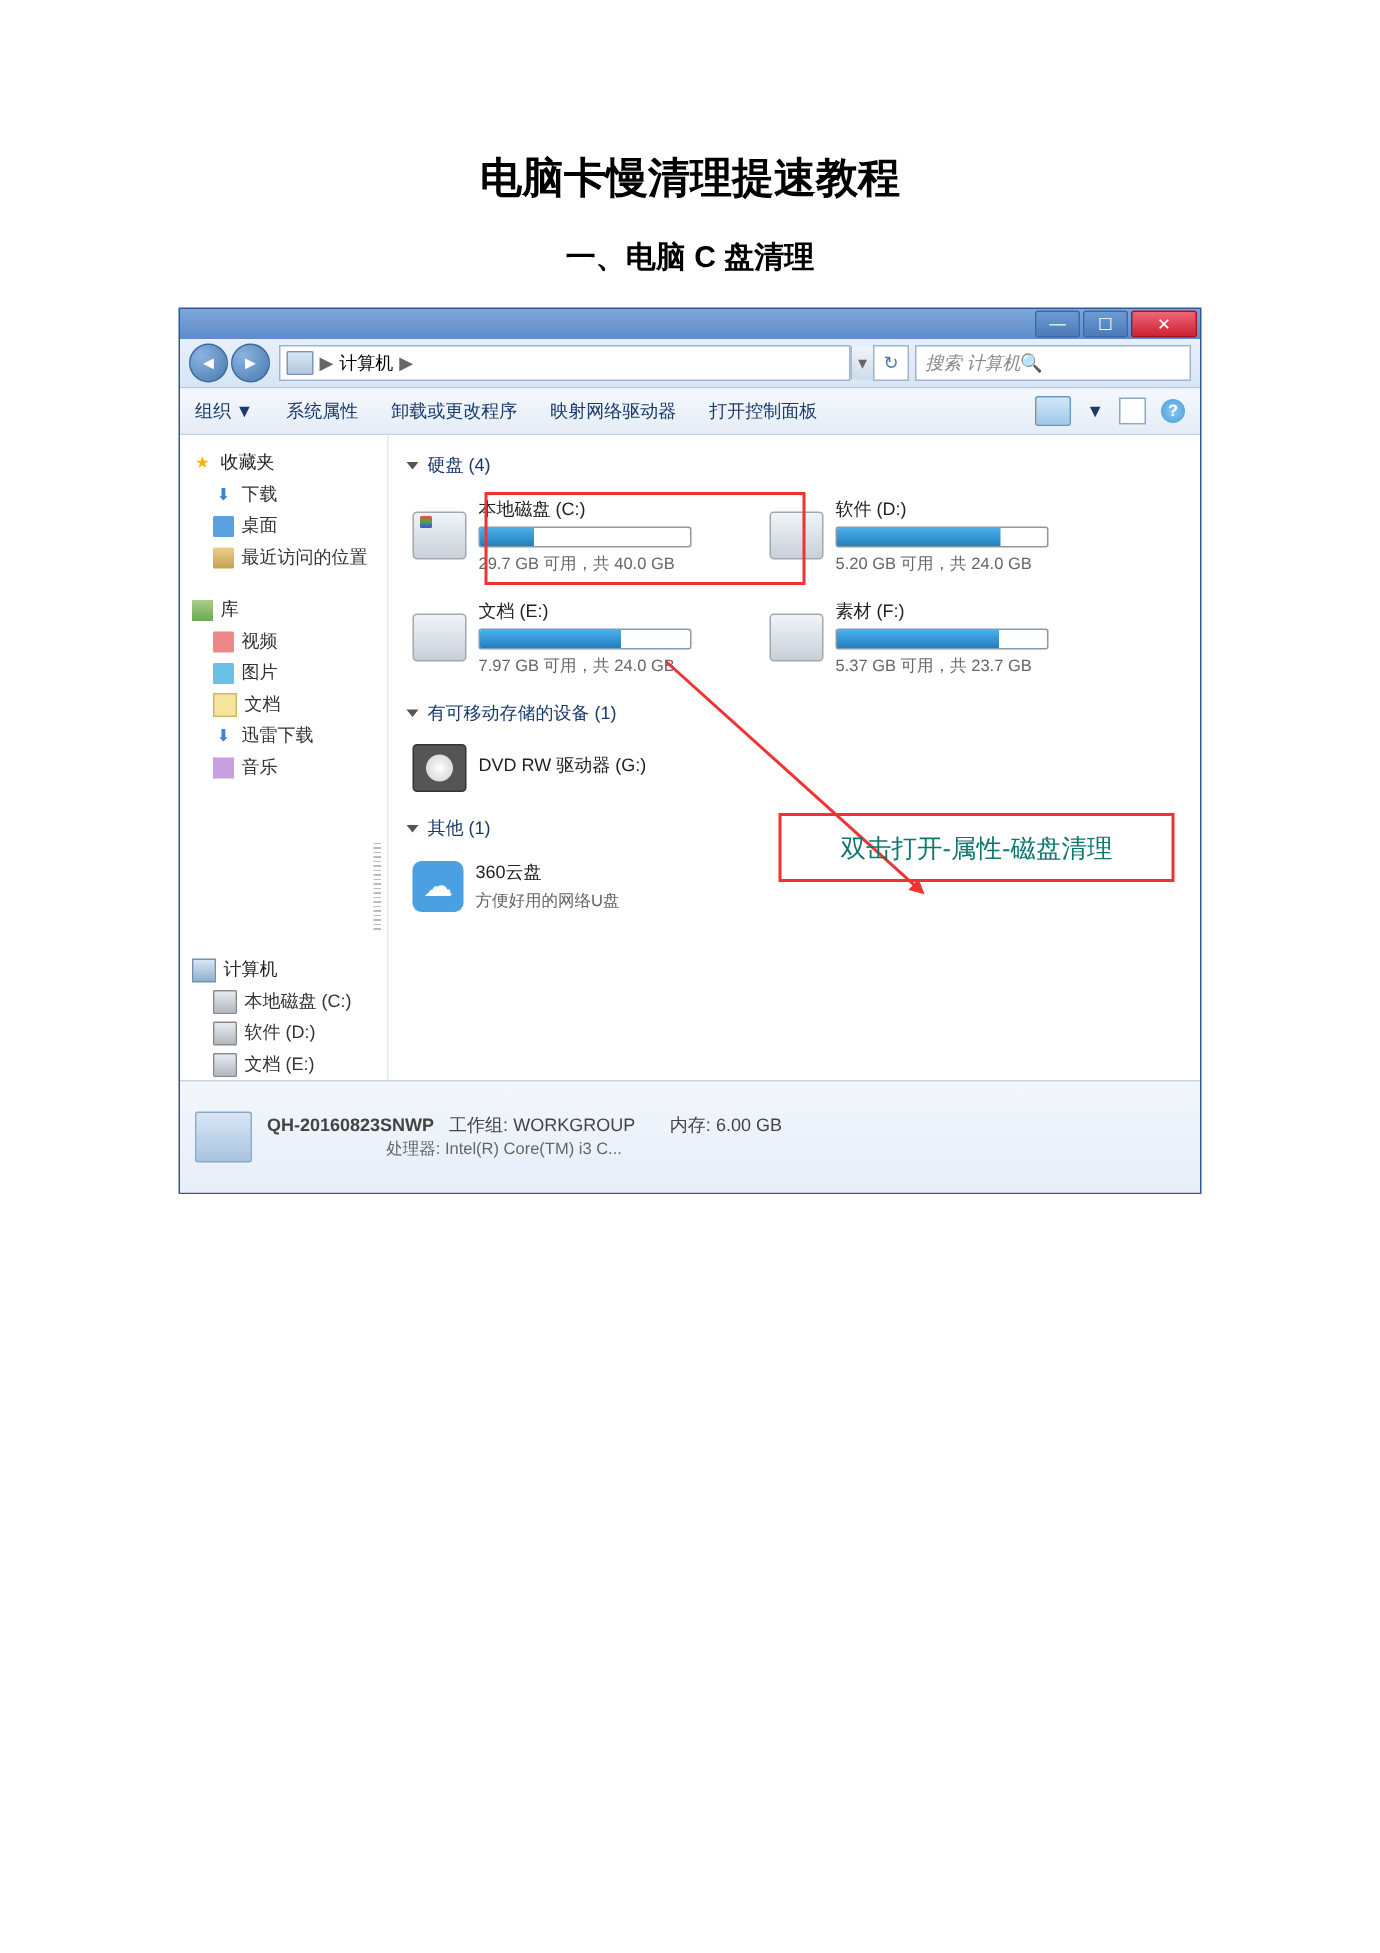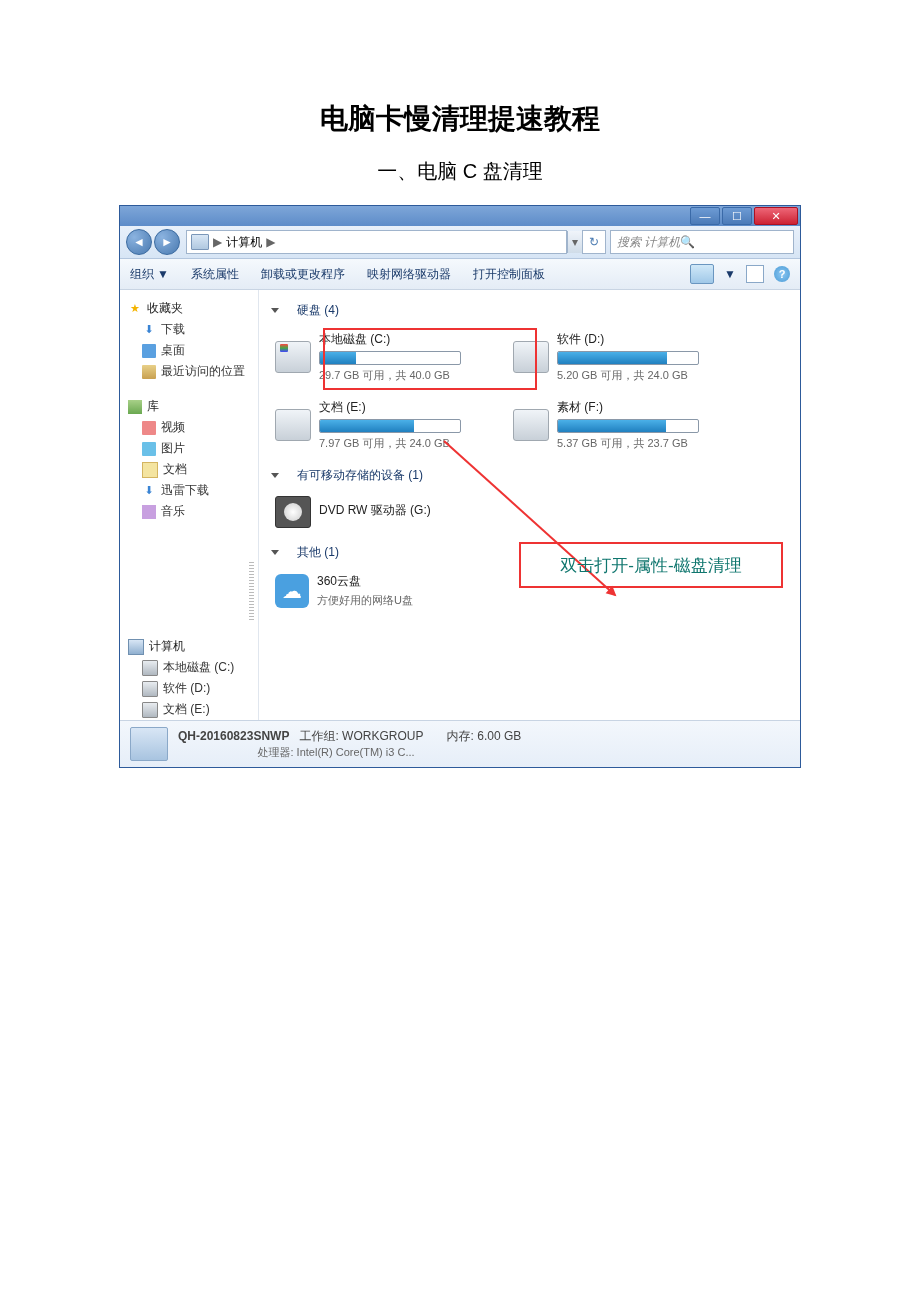--- a/index.html
+++ b/index.html
@@ -1,19 +1,19 @@
 <!DOCTYPE html>
 <html><head>
 <meta charset="utf-8">
 <style>
 body{margin:0;font-family:"Microsoft YaHei","SimSun",sans-serif;background:#fff;color:#000;width:920px}
 .page{padding:100px 60px 60px}
 .title-main{font-size:28px;font-weight:bold;text-align:center;margin-bottom:20px}
 .title-sub{font-size:24px;font-weight:bold;text-align:center;letter-spacing:8px;margin-bottom:25px}
-.section-h{font-size:20px;font-weight:normal;text-align:center;margin-bottom:20px}
+.section-h{font-size:20px;font-weight:bold;text-align:center;margin-bottom:20px}
 .body-text{font-size:16px;line-height:1.7;text-indent:2em;margin-bottom:20px}
 .screenshot{margin:0 auto;width:680px;border:1px solid #2d5a9a;position:relative;font-size:12px;font-family:"Microsoft YaHei",Tahoma,sans-serif}
 .titlebar{background:linear-gradient(#7ea6d8,#5d8cc9);height:20px;display:flex;justify-content:flex-end;align-items:center;padding:0 2px}
 .win-btn{width:28px;height:16px;margin-left:2px;display:flex;align-items:center;justify-content:center;color:#fff;font-size:11px;border-radius:2px}
 .win-min,.win-max{background:linear-gradient(#6d9bd4,#4c7bb8);border:1px solid #3a6aa8}
 .win-close{background:linear-gradient(#e67,#c23);border:1px solid #a12;width:42px}
 .addressbar{background:linear-gradient(#e8f0fa,#d7e5f5);height:32px;display:flex;align-items:center;padding:0 6px;border-bottom:1px solid #b3c6de}
 .nav-btns{display:flex;gap:2px;margin-right:6px}
 .nav-circle{width:24px;height:24px;border-radius:50%;background:radial-gradient(circle at 30% 30%,#8bb3e0,#4a7ab0);border:1px solid #3a6aa0;display:flex;align-items:center;justify-content:center;color:#fff}
 .crumb-box{flex:1;background:#fff;border:1px solid #a0b4cc;height:22px;display:flex;align-items:center;padding:0 4px;gap:4px}
@@ -42,40 +42,40 @@
 .ico-recent{background:linear-gradient(#e8d088,#c8a050);border-radius:1px}
 .ico-lib{background:linear-gradient(#a8d088,#6aa850)}
 .ico-vid{background:#e88;border-radius:1px}
 .ico-pic{background:#6ac0e8;border-radius:1px}
 .ico-doc{background:#f4e4a0;border:1px solid #d4b460}
 .ico-music{background:#c8a0e0}
 .ico-comp{background:linear-gradient(#d8e6f5,#90b0d0);border:1px solid #7090b0}
 .ico-drive{background:linear-gradient(#e8ecf0,#b0b8c0);border:1px solid #888;border-radius:1px}
 .resize-grip{width:5px;height:60px;background:repeating-linear-gradient(#bbb 0 1px,transparent 1px 3px);margin-left:auto;margin-top:40px}
 .main-pane{flex:1;padding:8px 12px;position:relative}
-.cat-head{display:flex;align-items:center;gap:18px;color:#1a3a6a;margin:4px 0 8px}
+.cat-head{display:flex;align-items:center;gap:6px;color:#1a3a6a;margin:4px 0 8px}
 .triangle{width:0;height:0;border-left:4px solid transparent;border-right:4px solid transparent;border-top:5px solid #555}
 .drive-grid{display:flex;flex-wrap:wrap;gap:8px 20px;margin-bottom:12px}
 .drive{display:flex;align-items:center;gap:8px;width:210px;padding:4px}
 .drive-ico{width:34px;height:30px;background:linear-gradient(#f0f4f8,#c8d0d8);border:1px solid #a0a8b0;border-radius:3px;position:relative}
 .drive-ico.c::after{content:"";position:absolute;top:2px;left:4px;width:8px;height:8px;background:linear-gradient(#f44,#4a4,#44f);border-radius:1px}
 .drive-ico.dvd{background:#555;border-color:#333}
 .drive-ico.dvd::after{content:"";position:absolute;top:6px;left:8px;width:18px;height:18px;border-radius:50%;background:radial-gradient(#fff,#ccc)}
 .drive-info{flex:1}
 .drive-name{color:#222;margin-bottom:3px}
 .drive-bar{height:12px;width:140px;border:1px solid #8a98a8;border-radius:2px;background:#fff;overflow:hidden;margin-bottom:3px}
 .drive-fill{height:100%;background:linear-gradient(#4ab0e8,#2080c0)}
 .drive-sub{color:#666;font-size:11px}
 .cloud-ico{width:34px;height:34px;background:#4aa0e0;border-radius:6px;display:flex;align-items:center;justify-content:center;color:#fff;font-size:20px}
 .red-box{position:absolute;border:2px solid #e33;}
 .red-box.c-drive{top:38px;left:64px;width:210px;height:58px}
 .red-box.annotation{top:252px;left:260px;width:260px;height:42px;display:flex;align-items:center;justify-content:center;color:#0f766e;font-size:17px}
 .red-line{position:absolute;width:230px;height:2px;background:#e33;top:150px;left:185px;transform:rotate(42deg);transform-origin:left center}
 .red-line::after{content:"";position:absolute;right:-2px;top:-4px;width:0;height:0;border-left:10px solid #e33;border-top:5px solid transparent;border-bottom:5px solid transparent}
-.details-pane{height:46px;background:linear-gradient(#f3f7fc,#e6eef8);border-top:1px solid #c8d4e3;display:flex;align-items:center;padding:0 10px;gap:10px}
+.details-pane{height:46px;background:linear-gradient(#f3f7fc,#e6eef8);border-top:1px solid #c8d4e3;display:flex;align-items:center;padding:14px 10px;gap:10px}
 .details-ico{width:36px;height:32px;background:linear-gradient(#d8e6f5,#a8c4e0);border:1px solid #8aa8c8;border-radius:2px}
 .details-text{color:#444;line-height:1.4}
 .details-text .row2{color:#666;font-size:11px}
 .watermark{position:absolute;top:226px;left:60px;font-size:42px;color:rgba(150,150,150,0.32);letter-spacing:2px;pointer-events:none;font-family:Arial}
 </style>
 </head>
 <body>
 
 <div class="page">
   <div class="title-main">电脑卡慢清理提速教程</div>

